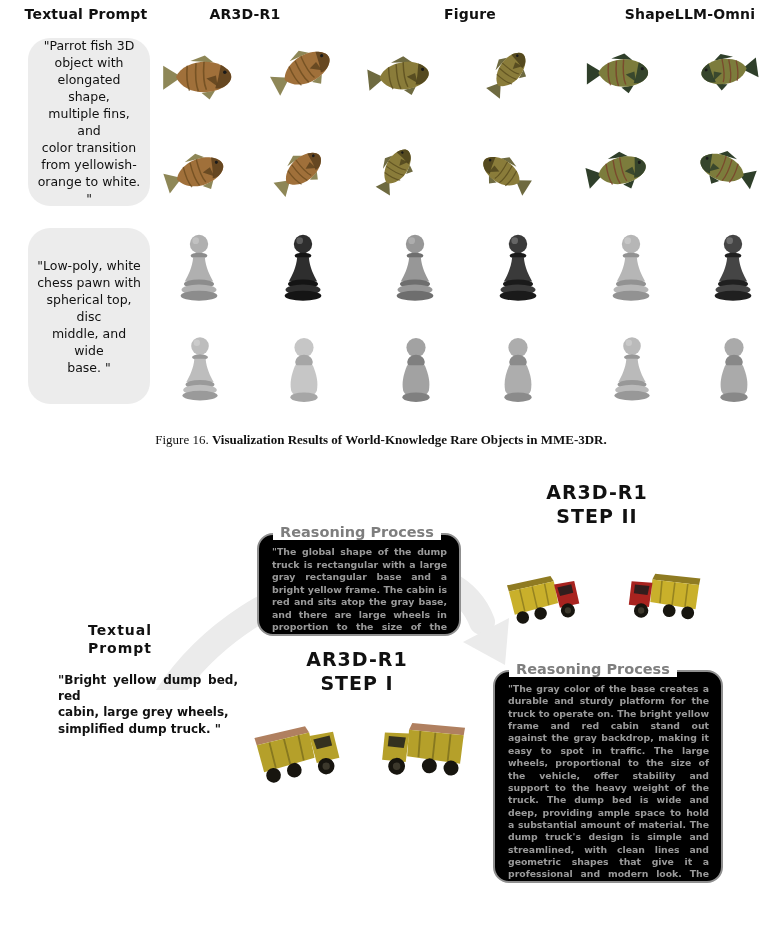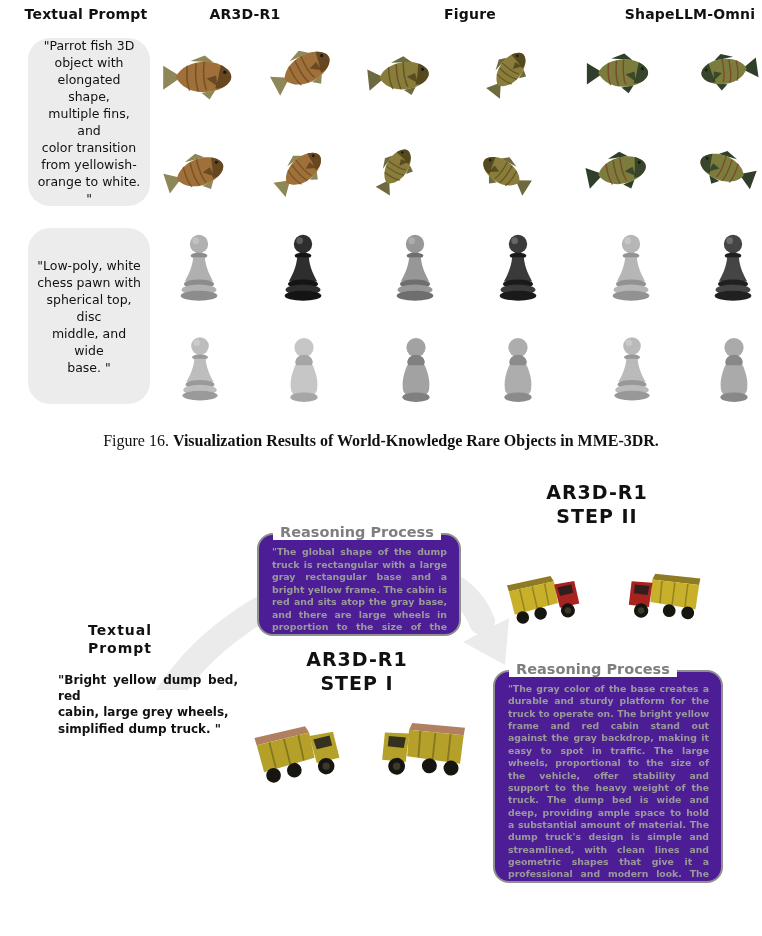--- a/index.html
+++ b/index.html
@@ -10,30 +10,30 @@
   
   .col-header{position:absolute;top:6px;transform:translateX(-50%);
               font-size:14px;font-weight:bold;letter-spacing:.2px;white-space:nowrap;}
   .prompt-box{position:absolute;background:#ececec;border-radius:22px;
               display:flex;align-items:center;justify-content:center;
               text-align:center;font-size:12.5px;line-height:1.36;
               white-space:pre-line;padding:6px 8px;box-sizing:border-box;}
   .obj{position:absolute;z-index:2;}
 
   .fig-caption{position:absolute;left:0;width:762px;text-align:center;
-               font-family:"Liberation Serif",serif;font-size:16px;color:#111;}
+               font-family:"Liberation Serif",serif;font-size:13px;color:#111;}
   .fig-caption b{font-weight:bold;}
 
   
   .big-label{position:absolute;transform:translateX(-50%);text-align:center;
              font-size:19px;font-weight:bold;line-height:1.25;letter-spacing:1px;
              white-space:pre-line;z-index:3;}
   .prompt-par{position:absolute;font-size:12px;line-height:1.35;font-weight:bold;
               text-align:justify;white-space:pre-line;z-index:3;color:#111;}
-  .rbox{position:absolute;background:#4c1d95;border:2px solid #8f8f8f;border-radius:16px;
+  .rbox{position:absolute;background:#000000;border:2px solid #8f8f8f;border-radius:16px;
         z-index:2;box-sizing:border-box;}
   .rtitle{position:absolute;top:-11px;left:14px;background:#fff;padding:0 7px;
           font-size:14.5px;font-weight:bold;color:#7e7e7e;white-space:nowrap;}
   .rtext{position:absolute;left:0;top:0;right:0;bottom:0;
          padding:11px 12px 6px 13px;font-size:9.4px;line-height:1.33;
          color:#9a9a9a;font-weight:bold;text-align:justify;overflow:hidden;}
   svg.asset{overflow:visible;}
 </style>
 </head>
 <body>

